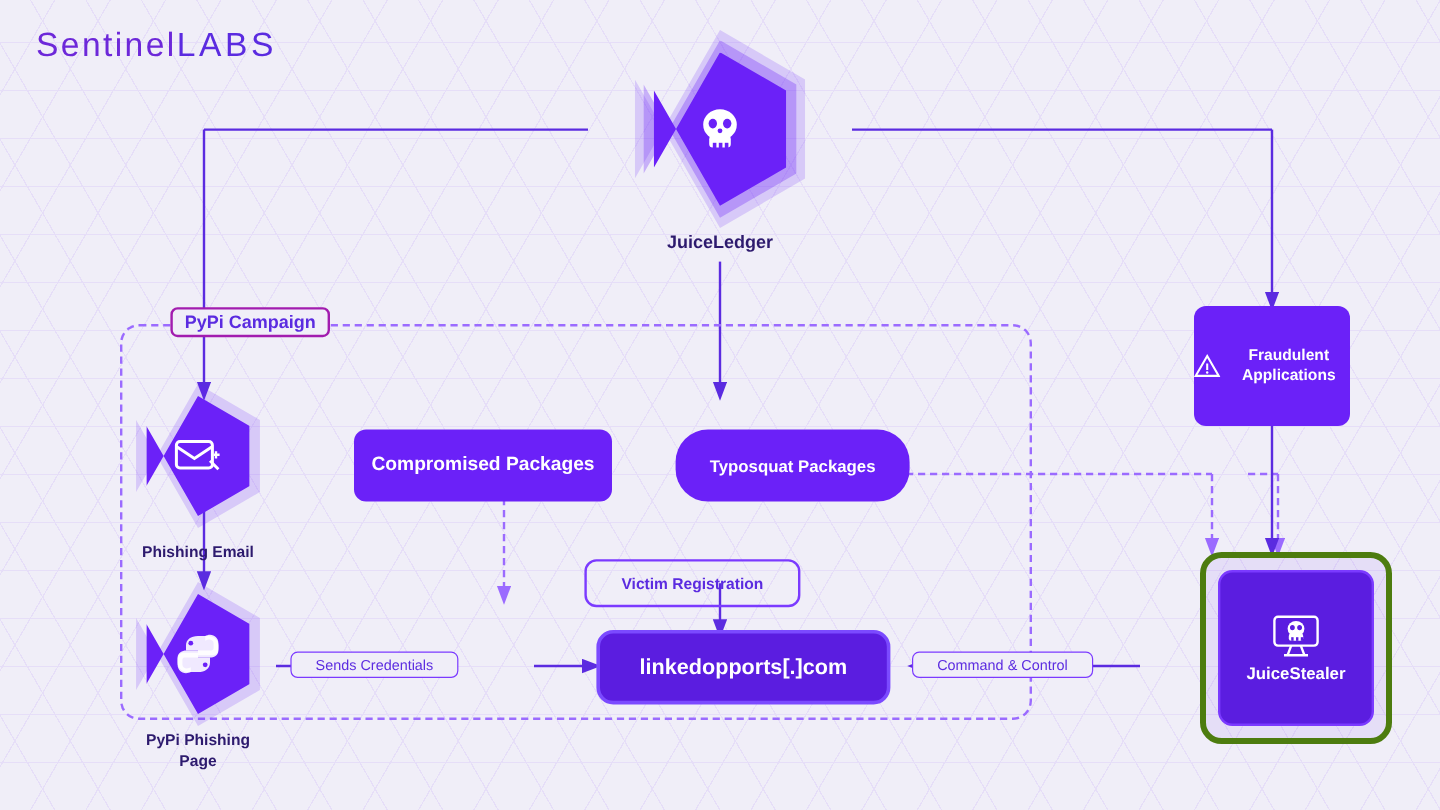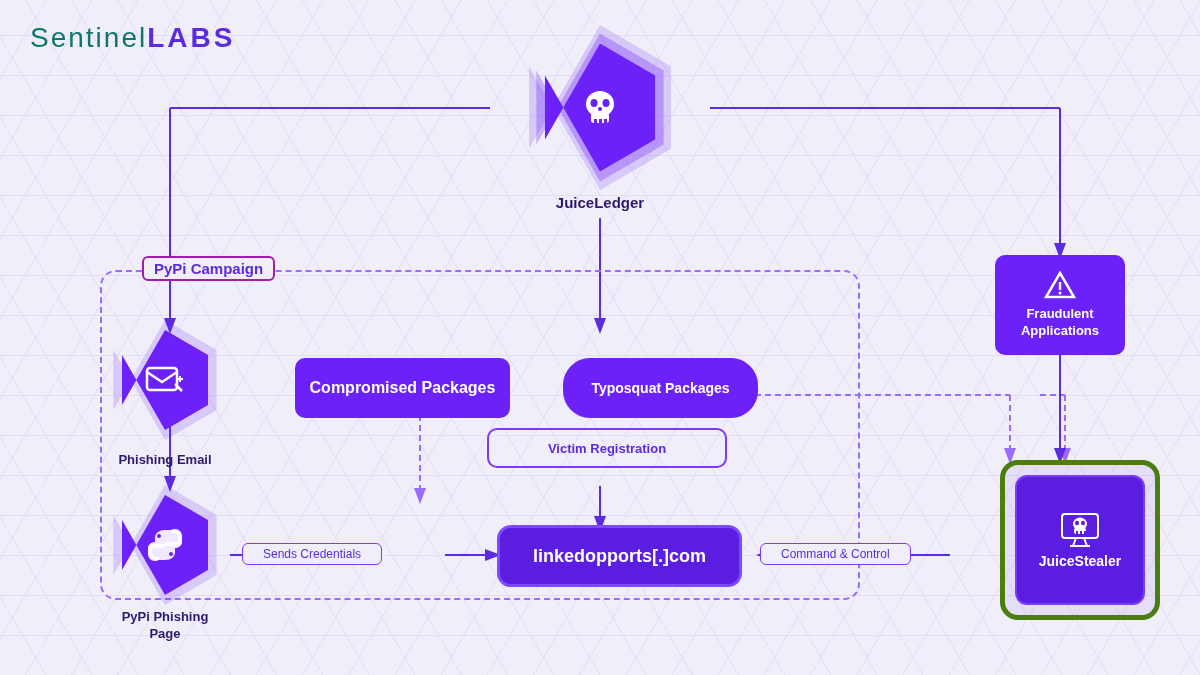--- a/index.html
+++ b/index.html
@@ -27,21 +27,21 @@
     .logo {
       position: absolute;
       top: 22px;
       left: 30px;
       font-size: 28px;
       font-weight: 900;
       color: #1a1a2e;
       letter-spacing: -1px;
     }
     .logo span {
-      color: #0f766e;
+      color: #6d28d9;
       font-weight: 300;
       letter-spacing: 2px;
     }
 
     
     .hexagon {
       position: absolute;
       display: flex;
       flex-direction: column;
       align-items: center;
@@ -156,21 +156,21 @@
       padding: 3px 20px;
       background: #f0eef8;
     }
   </style>
 </head>
 <body>
 
 <div class="bg-pattern"></div>
 
 <div class="logo">
-  <span>Sentinel</span><span style="color:#5b2be0;font-weight:700;letter-spacing:3px;margin-top:35px;">LABS</span>
+  <span>Sentinel</span><span style="color:#5b2be0;font-weight:400;letter-spacing:3px;margin-top:35px;">LABS</span>
 </div>
 
 <svg class="arrows" xmlns="http://www.w3.org/2000/svg">
   <defs>
     <marker id="arrowPurple" markerWidth="8" markerHeight="8" refX="6" refY="3" orient="auto">
       <path d="M0,0 L0,6 L8,3 z" fill="#5b2be0"></path>
     </marker>
     <marker id="arrowDashed" markerWidth="8" markerHeight="8" refX="6" refY="3" orient="auto">
       <path d="M0,0 L0,6 L8,3 z" fill="#9b6bff"></path>
     </marker>
@@ -269,37 +269,37 @@
 </div>
 
 <div class="rect-box" style="top:358px; left:295px; width:215px; height:60px; font-size:16px;">
   <span>Compromised Packages</span>
 </div>
 
 <div class="rect-box" style="top:358px; left:563px; width:195px; height:60px; font-size:14px;border-radius:27px;">
   <span>Typosquat Packages</span>
 </div>
 
-<div class="rect-box outlined" style="top:428px; left:487px; width:240px; height:40px; font-size:13px;">
+<div class="rect-box outlined" style="top:466px; left:487px; width:180px; height:40px; font-size:13px;">
   <span>Victim Registration</span>
 </div>
 
 <div class="rect-box large-main" style="top:525px; left:497px; width:245px; height:62px; font-size:18px;">
   <span>linkedopports[.]com</span>
 </div>
 
 <div class="arrow-label" style="top:543px; left:242px;">
   <span>Sends Credentials</span>
 </div>
 
 <div class="arrow-label" style="top:543px; left:760px;">
   <span>Command &amp; Control</span>
 </div>
 
-<div class="rect-box" style="top:255px; left:995px; width:130px; height:100px; font-size:13px; flex-direction:column; gap:6px;">
+<div class="rect-box" style="top:255px; left:995px; width:130px; height:100px; font-size:13px; gap:6px;">
 
   <svg width="32" height="30" viewBox="0 0 32 30" fill="none">
     <path d="M16 3 L30 27 L2 27 Z" stroke="white" stroke-width="2.5" fill="none"></path>
     <line x1="16" y1="12" x2="16" y2="20" stroke="white" stroke-width="2.5"></line>
     <circle cx="16" cy="23" r="1.5" fill="white"></circle>
   </svg>
   <span style="line-height:1.3;">Fraudulent
 Applications</span>
 </div>
 

